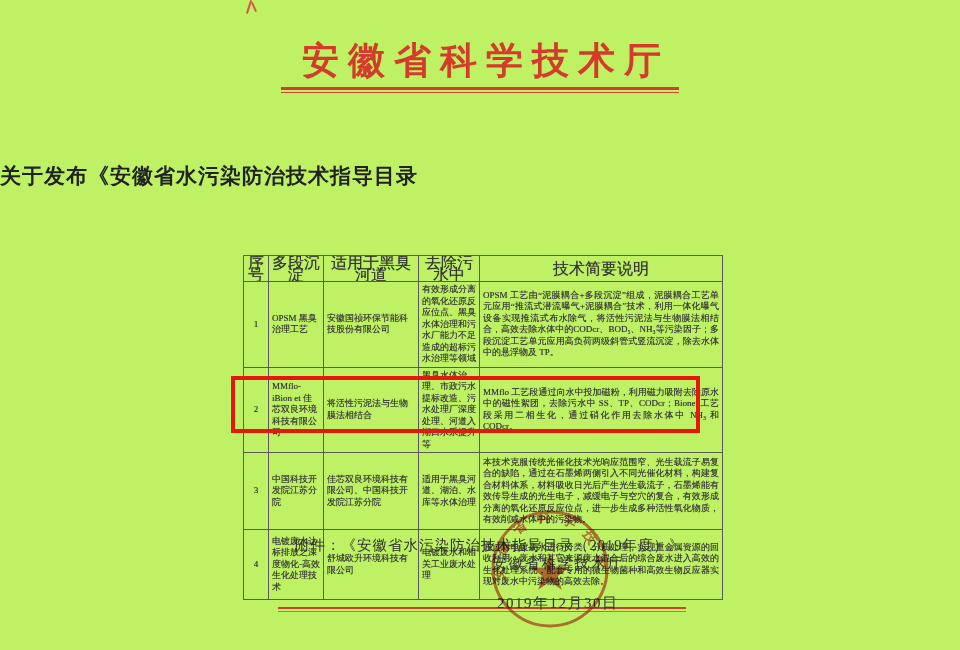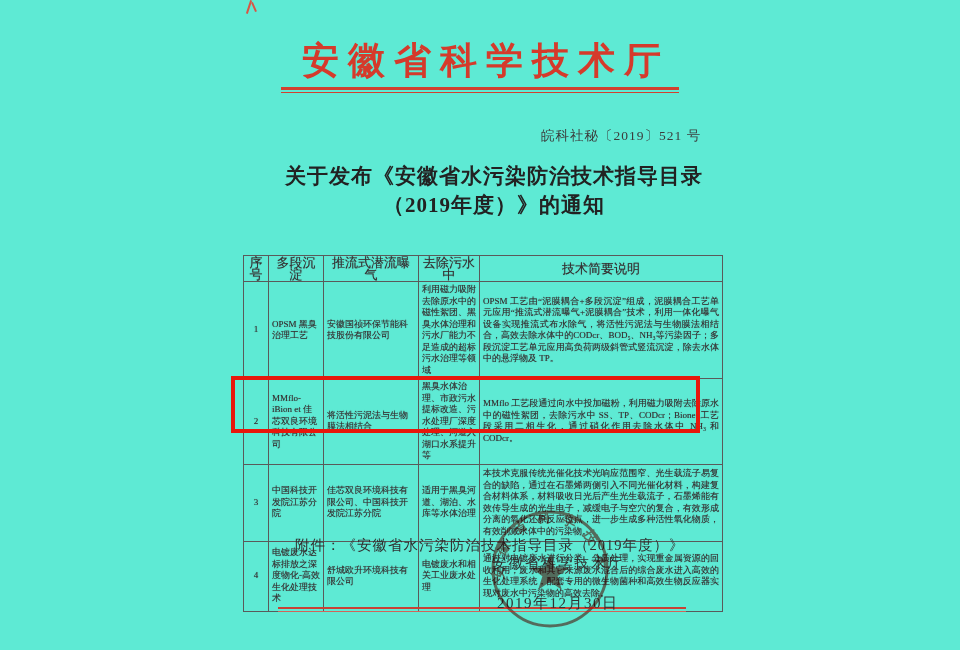--- a/index.html
+++ b/index.html
@@ -1,38 +1,38 @@
 <!DOCTYPE html>
 <html><head>
 <meta charset="utf-8">
 <style>
   html,body{margin:0;padding:0;}
   body{background:#ffffff;font-family:"Liberation Serif","DejaVu Serif",serif;}
-  .page{position:relative;width:960px;height:650px;background:#5eead4;overflow:hidden;color:#2f2f2f;}
+  .page{position:relative;width:960px;height:650px;background:#bef264;overflow:hidden;color:#2f2f2f;}
 
   .stray-mark{position:absolute;left:246px;top:0px;width:14px;height:16px;}
   .stray-mark i{position:absolute;display:block;background:#d85545;}
   .stray-mark i.s1{left:2px;top:0;width:2px;height:14px;transform:rotate(18deg);}
   .stray-mark i.s2{left:7px;top:2px;width:2px;height:10px;transform:rotate(-24deg);}
 
   .agency{position:absolute;left:0;right:0;top:36px;text-align:center;
     font-size:37px;font-weight:bold;color:#d53a2b;letter-spacing:9px;
     transform:translateX(6px);white-space:nowrap;}
   .head-rule{position:absolute;left:281px;top:87px;width:398px;height:2px;
     border-top:3px solid #d2402f;border-bottom:1px solid #d2402f;}
 
   .doc-number{position:absolute;left:541px;top:127px;font-size:13.5px;color:#3c3c3c;letter-spacing:1px;white-space:nowrap;}
 
-  .doc-title{position:absolute;left:0;right:0;top:162px;text-align:center;
-    font-size:21px;font-weight:bold;color:#222;line-height:29px;letter-spacing:1px;margin-left:28px;}
+  .doc-title{position:absolute;left:0;right:0;top:162px;text-align:left;
+    font-size:21px;font-weight:bold;color:#222;line-height:29px;letter-spacing:1px;}
 
   table.tech{position:absolute;left:243px;top:255px;width:479px;border-collapse:collapse;table-layout:fixed;
     font-size:9px;color:#333;text-shadow:0 0 .7px rgba(70,70,70,.7);}
   table.tech th,table.tech td{border:1px solid #5a5a5a;padding:2px 3px;line-height:11.5px;vertical-align:middle;overflow:hidden;}
-  table.tech th{font-size:13px;font-weight:normal;height:16px;padding:1px 2px;}
+  table.tech th{font-size:16px;font-weight:normal;height:16px;padding:1px 2px;}
   td.c-no{text-align:center;}
   td.c-name,td.c-prov,td.c-scope{text-align:left;padding:2px 4px;}
   td.c-desc{text-align:justify;vertical-align:top;padding:3px 5px;line-height:11.2px;}
   col.w-no{width:25px;}col.w-name{width:55px;}col.w-prov{width:95px;}col.w-scope{width:61px;}col.w-desc{width:243px;}
   tr.r1 td{height:55px;}tr.r2 td{height:53px;}tr.r3 td{height:72px;}tr.r4 td{height:65px;}
 
   .highlight-box{position:absolute;left:231px;top:376px;width:461px;height:49px;
     border:4px solid #e8170c;z-index:5;}
 
   .attachment{position:absolute;left:295px;top:536px;font-size:14.5px;color:#303030;letter-spacing:1px;white-space:nowrap;}
@@ -52,50 +52,48 @@
 <div class="page">
 
   <div class="stray-mark">
       <i class="s1"></i>
       <i class="s2"></i>
     </div>
 
   <div class="agency">安徽省科学技术厅</div>
   <div class="head-rule"></div>
 
-  <div class="doc-number">皖科社秘〔2019〕521 号</div>
 
   <div class="doc-title">
     <div>关于发布《安徽省水污染防治技术指导目录</div>
-    <div>（2019年度）》的通知</div>
   </div>
 
   <table class="tech">
     <colgroup>
       <col class="w-no">
         <col class="w-name">
         <col class="w-prov">
         <col class="w-scope">
         <col class="w-desc">
     </colgroup>
     <thead>
       <tr>
         <th>序号</th>
         <th>多段沉淀</th>
-        <th>推流式潜流曝气</th>
+        <th>适用于黑臭河道</th>
         <th>去除污水中</th>
         <th>技术简要说明</th>
       </tr>
     </thead>
     <tbody>
       <tr class="r1">
         <td class="c-no">1</td>
         <td class="c-name">OPSM 黑臭治理工艺</td>
         <td class="c-prov">安徽国祯环保节能科技股份有限公司</td>
-        <td class="c-scope">利用磁力吸附去除原水中的磁性絮团、黑臭水体治理和污水厂能力不足造成的超标污水治理等领域</td>
+        <td class="c-scope">有效形成分离的氧化还原反应位点、黑臭水体治理和污水厂能力不足造成的超标污水治理等领域</td>
         <td class="c-desc">OPSM 工艺由“泥膜耦合+多段沉淀”组成，泥膜耦合工艺单元应用“推流式潜流曝气+泥膜耦合”技术，利用一体化曝气设备实现推流式布水除气，将活性污泥法与生物膜法相结合，高效去除水体中的CODcr、BOD₅、NH₃等污染因子；多段沉淀工艺单元应用高负荷两级斜管式竖流沉淀，除去水体中的悬浮物及 TP。</td>
       </tr>
       <tr class="r2">
         <td class="c-no">2</td>
         <td class="c-name">MMflo-iBion et 佳芯双良环境科技有限公司</td>
         <td class="c-prov">将活性污泥法与生物膜法相结合</td>
         <td class="c-scope">黑臭水体治理、市政污水提标改造、污水处理厂深度处理、河道入湖口水系提升等</td>
         <td class="c-desc">MMflo 工艺段通过向水中投加磁粉，利用磁力吸附去除原水中的磁性絮团，去除污水中 SS、TP、CODcr；Bionet 工艺段采用二相生化，通过硝化作用去除水体中 NH₃ 和 CODcr。</td>
       </tr>
       <tr class="r3">

